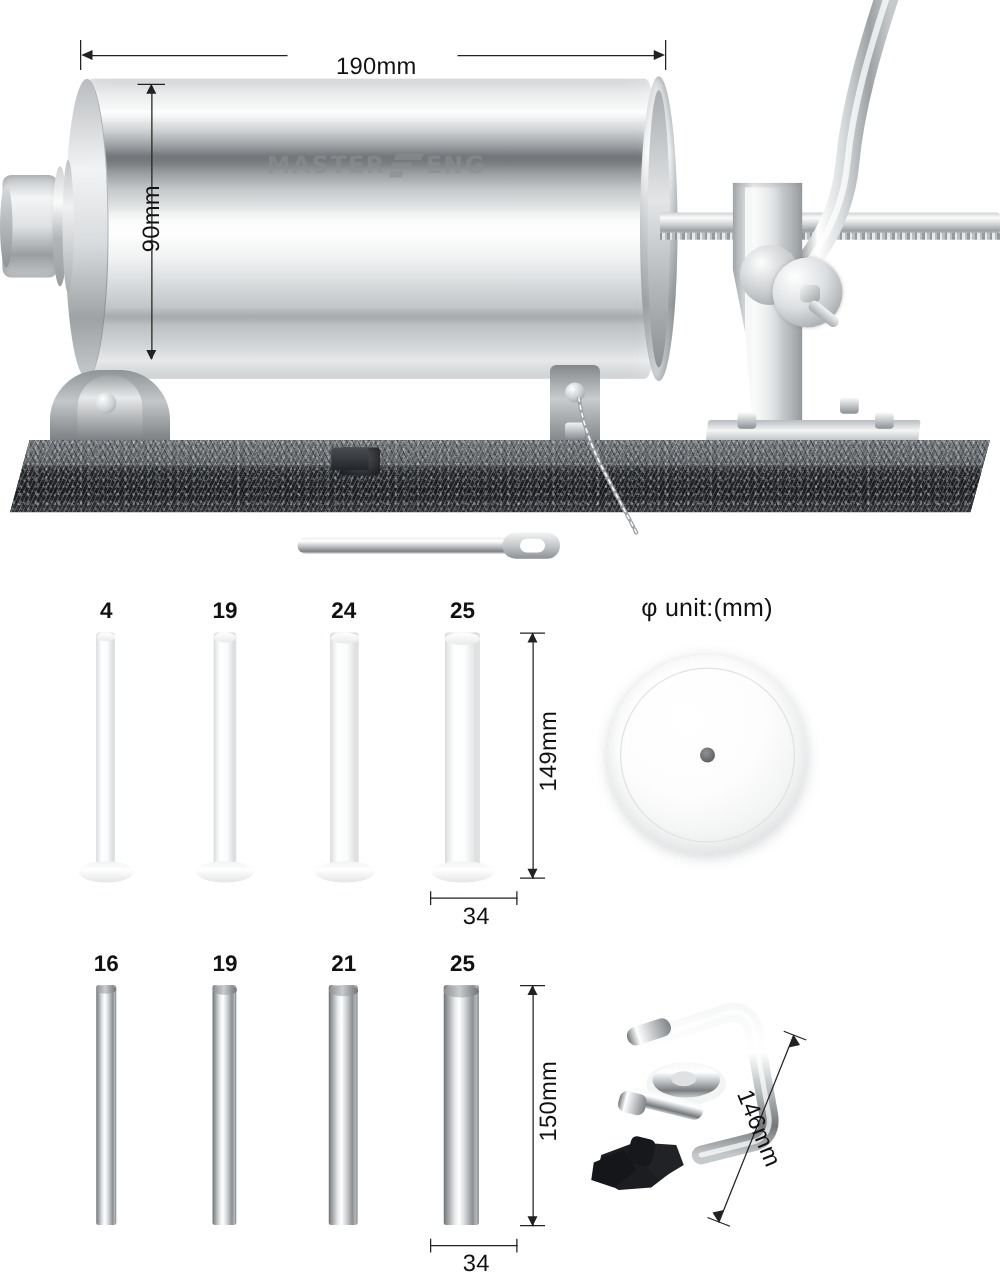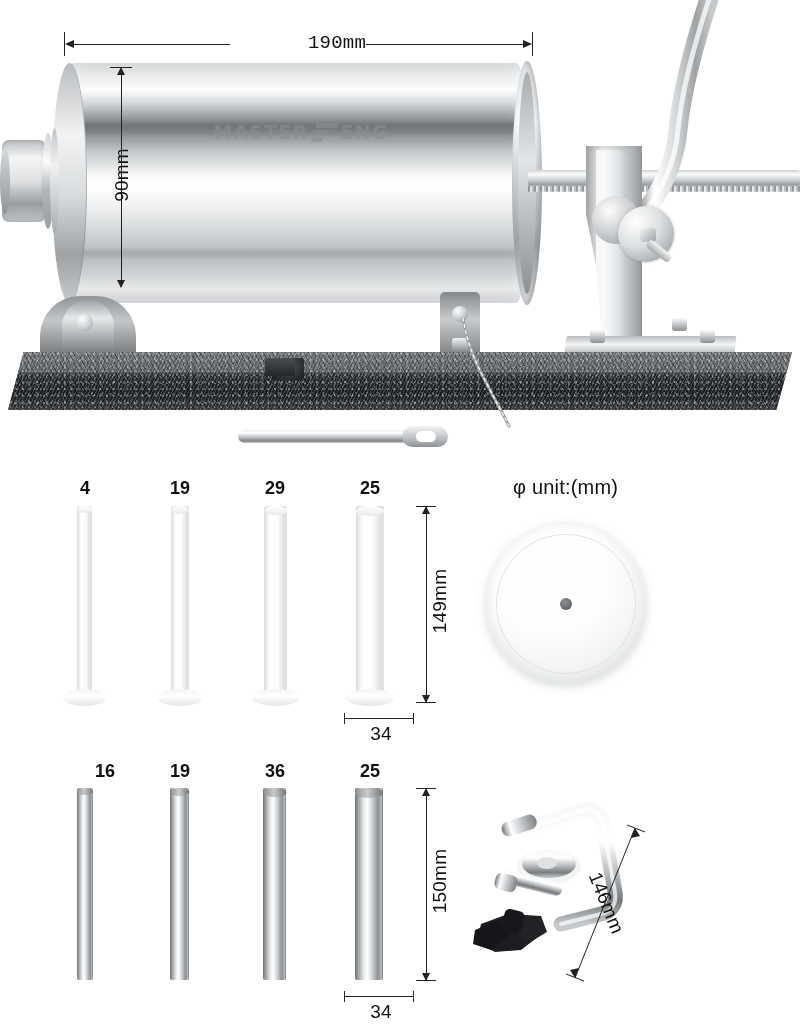--- a/index.html
+++ b/index.html
@@ -189,21 +189,21 @@
 
   <div id="machine">
 
     <div class="abs" style="left:64px;top:30px;width:470px;height:34px;">
       <div class="line-v abs" style="left:0;top:2px;height:24px;"></div>
       <div class="line-v abs" style="left:468px;top:2px;height:24px;"></div>
       <div class="line-h abs" style="left:6px;top:14px;width:160px;"></div>
       <div class="line-h abs" style="left:302px;top:14px;width:160px;"></div>
       <div class="ah ah-l abs" style="left:1px;top:10px;"></div>
       <div class="ah ah-r abs" style="left:459px;top:10px;"></div>
-      <div class="dimtext abs" style="left:172px;top:2px;width:130px;text-align:right;font-family:Liberation Mono, monospace;">190mm</div>
+      <div class="dimtext abs" style="left:172px;top:13px;width:130px;text-align:center;">190mm</div>
     </div>
 
     <div class="cyl"></div>
     <div class="band band4"></div>
     <div class="band band1"></div>
     <div class="band band2"></div>
     <div class="band band3"></div>
     <div class="cyl-left-cap"></div>
     <div class="cyl-right-rim"></div>
     <div class="cyl-right-inner"></div>
@@ -278,21 +278,21 @@
     </svg>
     <div class="pin"></div>
     <div class="pin-eye"></div>
     <div class="pin-eye-hole"></div>
   </div>
 
   <div class="abs" style="left:0;top:462px;width:460px;height:300px;">
 
     <div class="lbl abs" style="left:55px;top:16px;width:60px;">4</div>
     <div class="lbl abs" style="left:150px;top:16px;width:60px;">19</div>
-    <div class="lbl abs" style="left:245px;top:16px;width:60px;">29</div>
+    <div class="lbl abs" style="left:245px;top:16px;width:60px;">24</div>
     <div class="lbl abs" style="left:340px;top:16px;width:60px;">25</div>
 
     <div class="ptube" style="left:77px;top:44px;width:15px;height:196px;">
       <div class="shaft"></div>
       <div class="tip" style="width:15px;height:7px;"></div>
       <div class="flare" style="width:44px;height:17px;"></div>
     </div>
 
     <div class="ptube" style="left:171px;top:44px;width:18px;height:196px;">
       <div class="shaft"></div>
@@ -333,23 +333,23 @@
     <div class="dimtext abs" style="left:53px;top:14px;font-size:20px;">φ unit:(mm)</div>
 
     <div class="disc" style="left:26px;top:62px;width:160px;height:160px;"></div>
     <div class="disc-inner" style="left:36px;top:72px;width:138px;height:138px;"></div>
     <div class="disc-hole" style="left:100px;top:136px;width:12px;height:12px;"></div>
 
   </div>
 
   <div class="abs" style="left:0;top:748px;width:460px;height:281px;">
 
-    <div class="lbl abs" style="left:55px;top:13px;width:60px;text-align:right;">16</div>
+    <div class="lbl abs" style="left:55px;top:13px;width:60px;">16</div>
     <div class="lbl abs" style="left:150px;top:13px;width:60px;">19</div>
-    <div class="lbl abs" style="left:245px;top:13px;width:60px;">36</div>
+    <div class="lbl abs" style="left:245px;top:13px;width:60px;">21</div>
     <div class="lbl abs" style="left:340px;top:13px;width:60px;">25</div>
 
     <div class="mtube" style="left:77px;top:40px;width:16px;height:192px;">
       <div class="shaft"></div>
       <div class="bore" style="width:16px;height:7px;"></div>
 
     </div>
 
     <div class="mtube" style="left:170px;top:40px;width:19px;height:192px;">
       <div class="shaft"></div>

